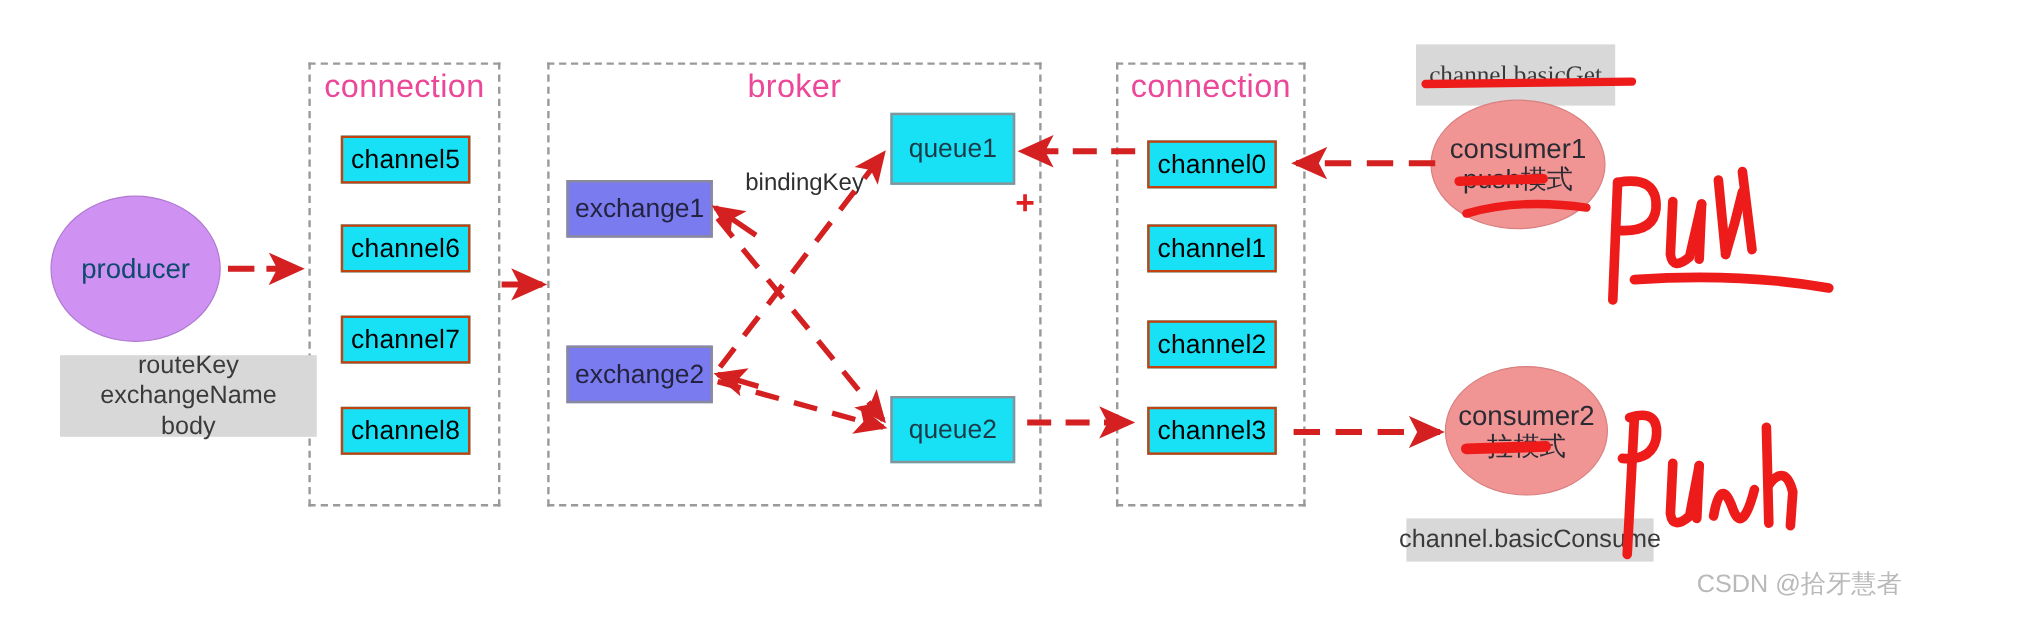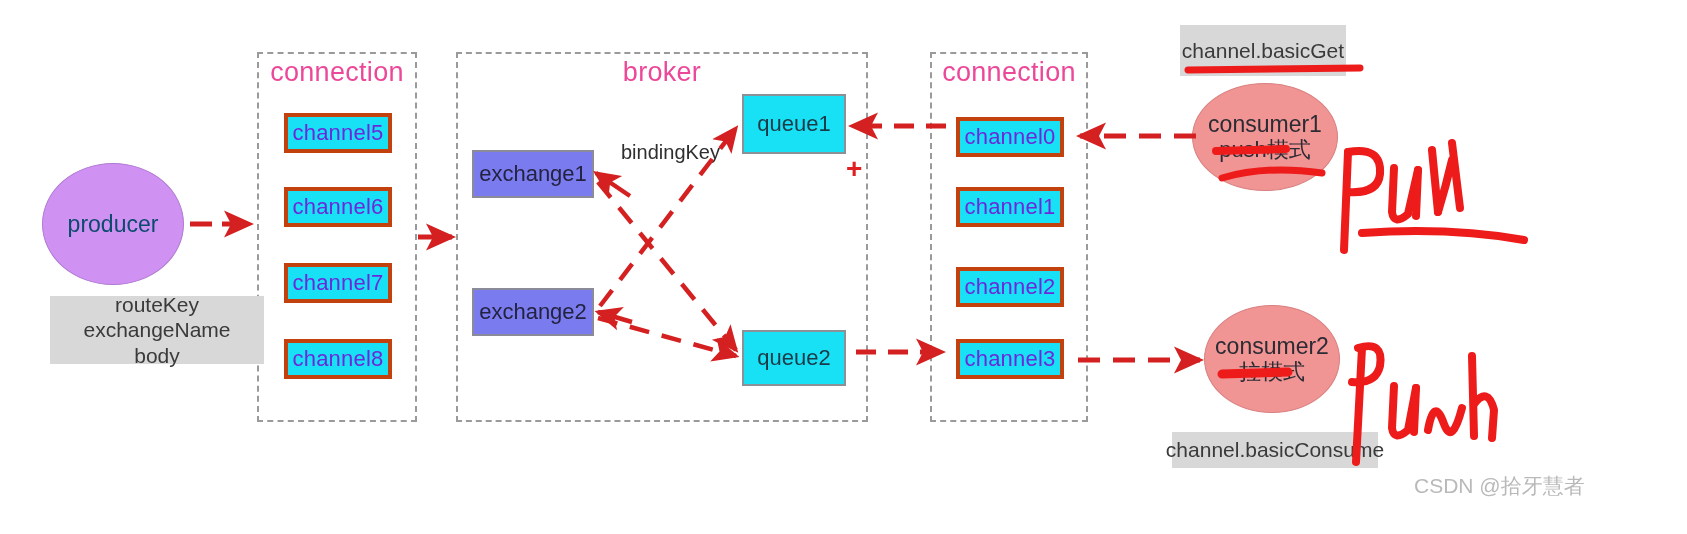--- a/index.html
+++ b/index.html
@@ -44,22 +44,22 @@
     position: absolute;
     font-size: 27px;
     color: #ec4899;
     letter-spacing: 0.3px;
     white-space: nowrap;
     text-align: center;
   }
   
   .cyan-box {
     background: #18E0F5;
-    border: 4px solid #c2410c;
-    color: #6d28d9;
+    border: 2px solid #c2410c;
+    color: #000000;
     font-size: 22px;
     letter-spacing: 0.2px;
   }
   .queue-box {
     background: #18E0F5;
     border: 2px solid #8a9298;
     color: #1b3a47;
     font-size: 22px;
   }
   
@@ -194,21 +194,21 @@
   <div class="node cyan-box" style="left:956px; top:187px; width:108px; height:40px;">
     <span>channel1</span>
   </div>
   <div class="node cyan-box" style="left:956px; top:267px; width:108px; height:40px;">
     <span>channel2</span>
   </div>
   <div class="node cyan-box" style="left:956px; top:339px; width:108px; height:40px;">
     <span>channel3</span>
   </div>
 
-  <div class="gray-box" style="left:1180px; top:25px; width:166px; height:51px;">
+  <div class="gray-box" style="left:1180px; top:37px; width:166px; height:51px;font-family:Liberation Serif, serif;">
     <span>channel.basicGet</span>
   </div>
 
   <div class="circle consumer-circle" style="left:1192px; top:83px; width:146px; height:108px;">
     <span>consumer1</span>
     <span class="consumer-mode">push模式</span>
   </div>
 
   <div class="circle consumer-circle" style="left:1204px; top:305px; width:136px; height:108px;">
     <span>consumer2</span>

